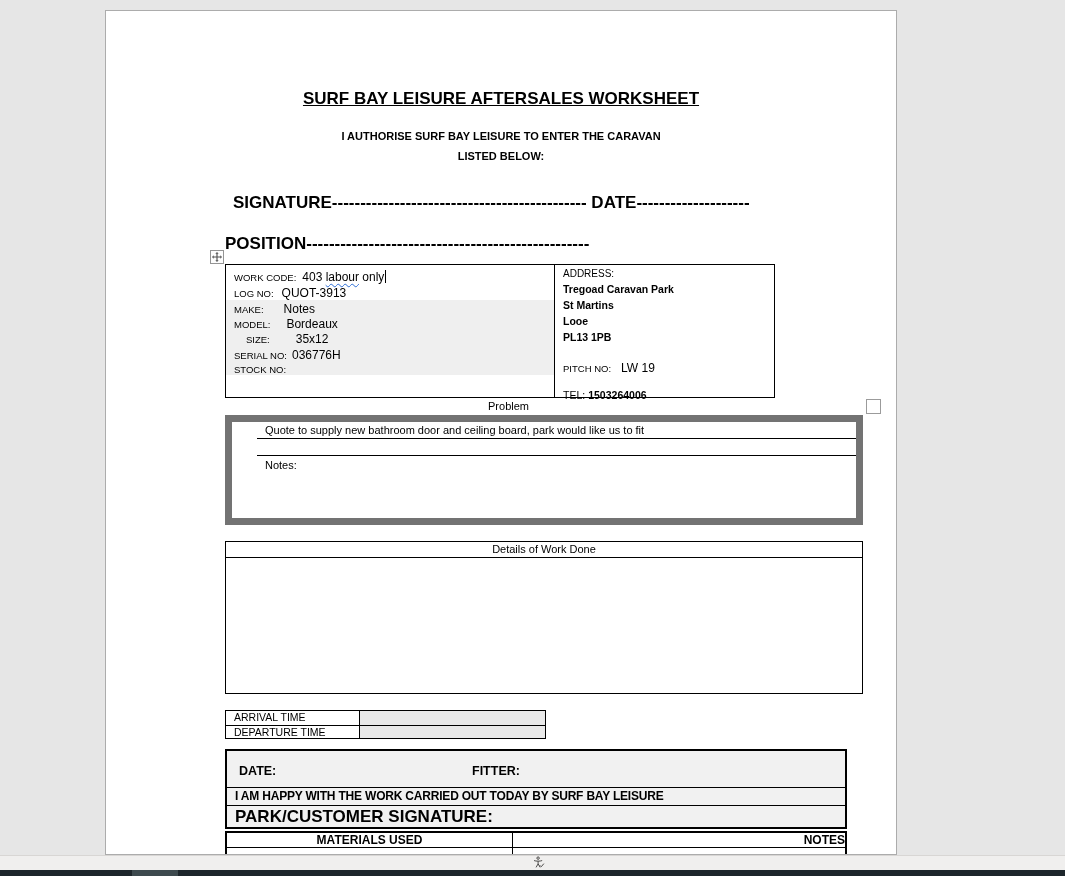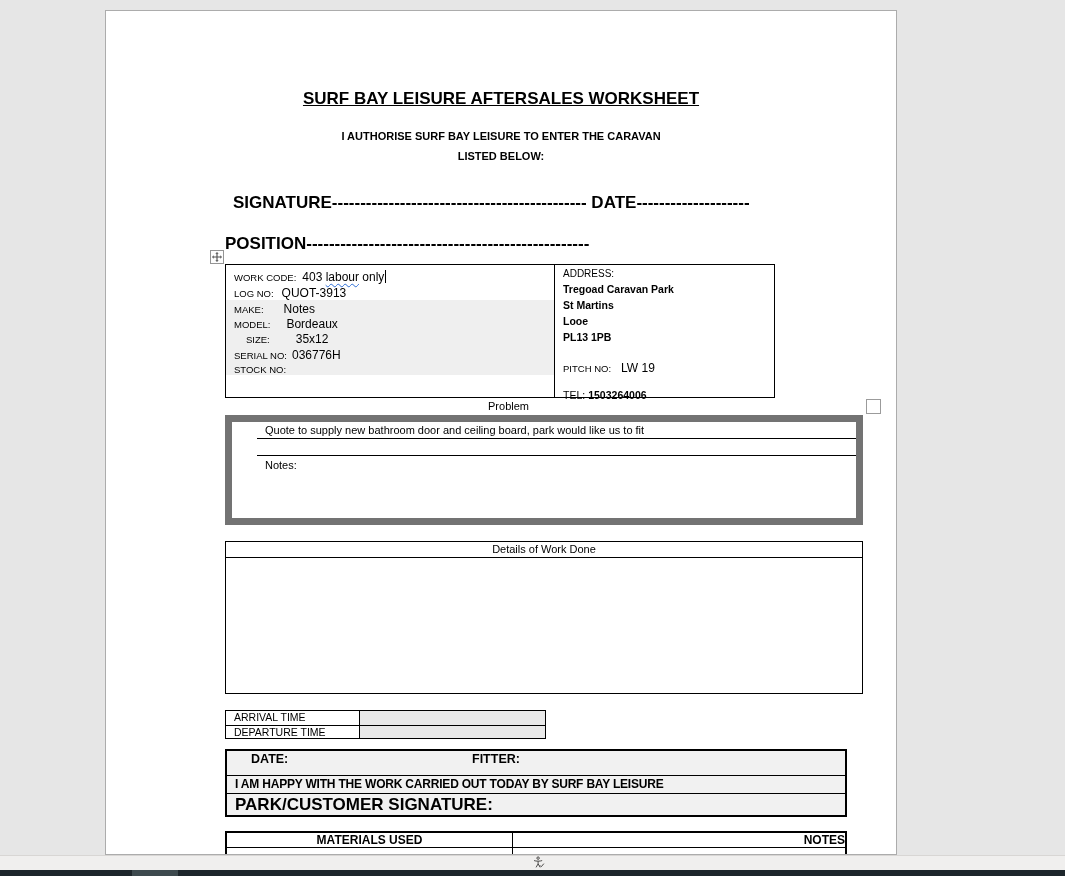--- a/index.html
+++ b/index.html
@@ -64,21 +64,21 @@
 
   
   .tbl-times { position:absolute; left:119px; top:699px; width:321px; border:1px solid #000; background:#fff; }
   .t-row { display:flex; height:14px; }
   .t-row.second { border-top:1px solid #000; height:13px; }
   .t-lbl { width:134px; border-right:1px solid #000; font-size:10.5px; line-height:13px; padding-left:8px; }
   .t-val { flex:1; background:#e9e9e9; }
 
   
   .tbl-signoff { position:absolute; left:119px; top:738px; width:622px; border:2px solid #000; background:#f1f1f1; }
-  .so-r1 { position:relative; height:25px; border-bottom:1px solid #000; font-size:12.5px; font-weight:bold; line-height:17px; padding-left:24px; }
+  .so-r1 { position:relative; height:25px; border-bottom:1px solid #000; font-size:12.5px; font-weight:bold; line-height:17px; padding-left:12px;margin-top:12px; }
   .so-fitter { position:absolute; left:245px; top:0; line-height:17px; }
   .so-r2 { height:18px; border-bottom:1px solid #000; font-size:12px; font-weight:bold; letter-spacing:-.2px; line-height:17px; padding-left:8px; }
   .so-r3 { height:21px; font-size:17px; font-weight:bold; line-height:21px; padding-left:8px; }
 
   
   .tbl-materials { position:absolute; left:119px; top:820px; width:622px; height:60px; border:2px solid #000; background:#fff; }
   .m-head { display:flex; height:15px; border-bottom:1px solid #000; }
   .m-c1 { width:286px; border-right:1px solid #000; text-align:center; font-size:12px; font-weight:bold; line-height:14px; }
   .m-c2 { flex:1; text-align:right; font-size:12px; font-weight:bold; line-height:14px; }
   .m-body { display:flex; height:40px; }

